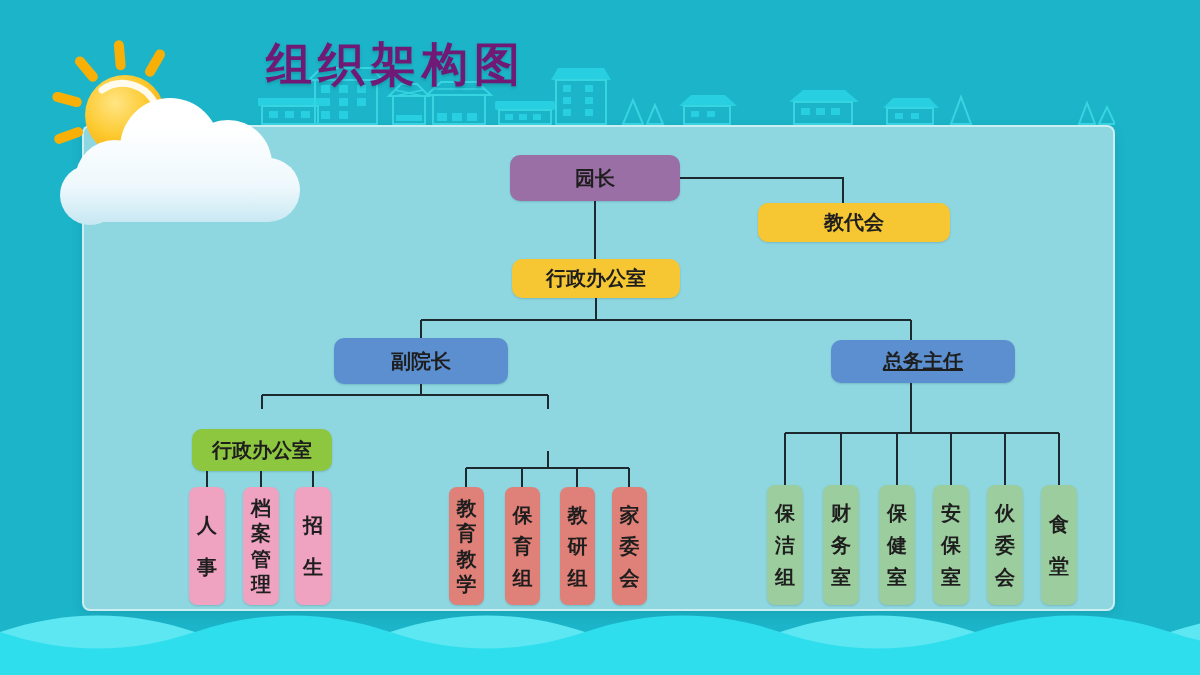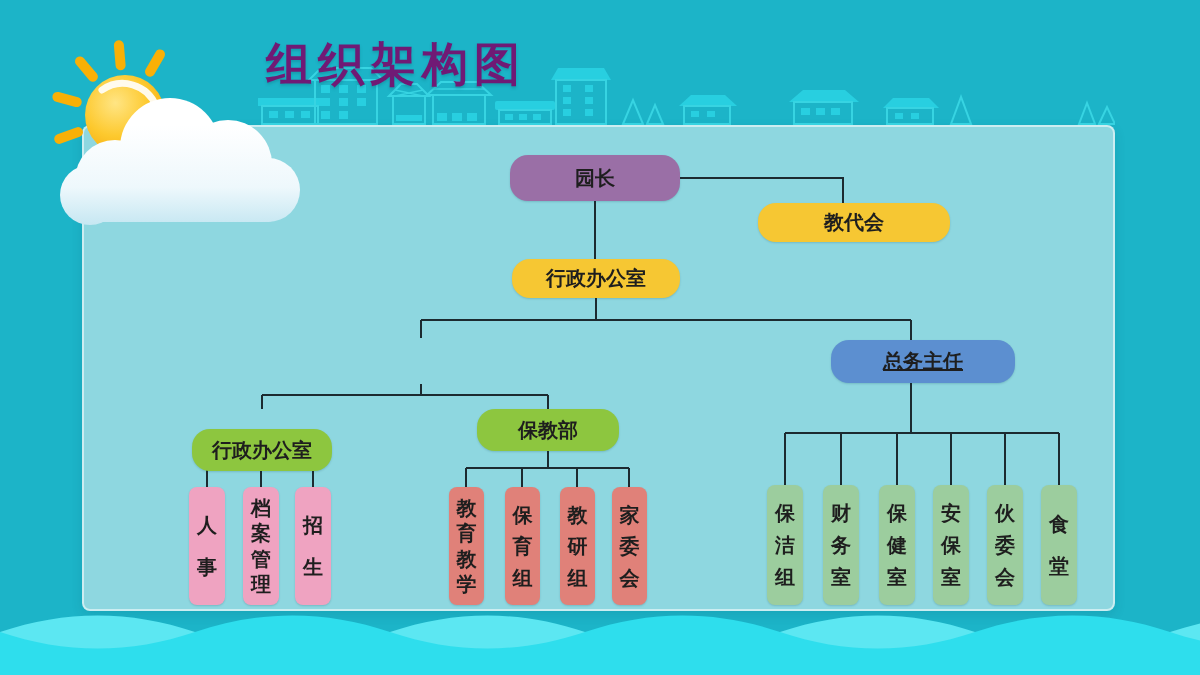--- a/index.html
+++ b/index.html
@@ -24,21 +24,21 @@
     left:250px;top:18px;
     font-size:46px;
     font-weight:700;
     color:#701a75;
     letter-spacing:6px;
     text-shadow:0 2px 3px rgba(0,80,90,0.25);
     margin:16px;
   }
   .node{
     position:absolute;
-    border-radius:18px;
+    border-radius:10px;
     display:flex;
     align-items:center;
     justify-content:center;
     font-weight:700;
     color:#1e1e1e;
     font-size:20px;
     box-shadow:0 1px 2px rgba(0,60,70,0.18);
     box-sizing:border-box;
   }
   .vbox{
@@ -156,26 +156,26 @@
     <path d="M548,451 V468 M466,468 H629 M466,468 V487 M522,468 V487 M577,468 V487 M629,468 V487"></path>
     <path d="M911,383 V433 M785,433 H1059 M785,433 V485 M841,433 V485 M897,433 V485 M951,433 V485 M1005,433 V485 M1059,433 V485"></path>
   </svg>
 
   <div class="node purple" style="left:510px;top:155px;width:170px;height:46px;">园长</div>
 
   <div class="node yellow" style="left:758px;top:203px;width:192px;height:39px;">教代会</div>
 
   <div class="node yellow" style="left:512px;top:259px;width:168px;height:39px;">行政办公室</div>
 
+  <div class="node blue" style="left:334px;top:338px;width:174px;height:46px;">副院长</div>
 
   <div class="node blue" style="left:831px;top:340px;width:184px;height:43px;text-decoration:underline;">总务主任</div>
 
   <div class="node green" style="left:192px;top:409px;width:140px;height:42px;margin-top:20px;">行政办公室</div>
 
-  <div class="node green" style="left:477px;top:409px;width:142px;height:42px;">保教部</div>
 
   <div class="node vbox pink" style="left:189px;top:487px;width:36px;height:118px;">
       <span>人</span>
       <span>事</span>
     </div>
   <div class="node vbox pink" style="left:243px;top:487px;width:36px;height:118px;">
       <span>档</span>
       <span>案</span>
       <span>管</span>
       <span>理</span>

